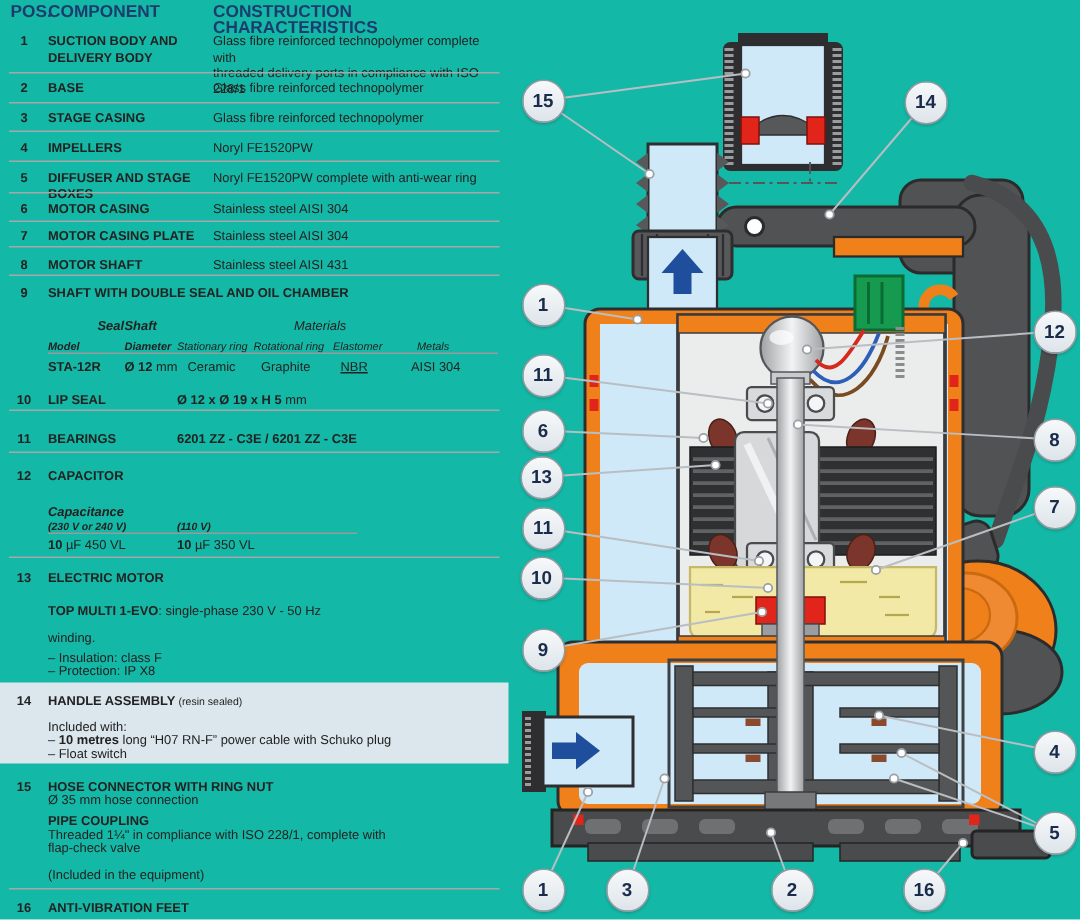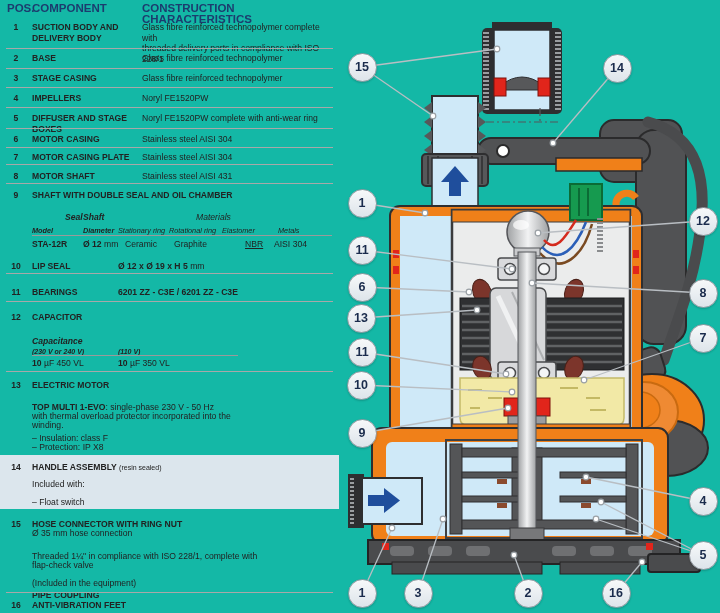--- a/index.html
+++ b/index.html
@@ -118,21 +118,21 @@
       <span class="abs" style="left:163px;">Rotational ring</span>
       <span class="abs" style="left:216px;">Elastomer</span>
       <span class="abs" style="left:272px;">Metals</span>
     </div>
     <div class="hline" style="top:235px;left:26px;width:300px;"></div>
     <div class="abs" style="top:239px;left:0;right:0;">
       <span class="abs b" style="left:26px;">STA-12R</span>
       <span class="abs" style="left:77px;"><span class="b">Ø 12</span><span> mm</span></span>
       <span class="abs" style="left:119px;">Ceramic</span>
       <span class="abs" style="left:168px;">Graphite</span>
-      <span class="abs" style="left:239px;text-decoration:underline;">NBR</span>
+      <span class="abs" style="left:221px;text-decoration:underline;">NBR</span>
       <span class="abs" style="left:268px;">AISI 304</span>
     </div>
 
     <div class="abs" style="top:261px;left:0;right:0;">
       <span class="pos">10</span>
       <span class="comp">LIP SEAL</span>
       <span class="abs" style="left:112px;"><span class="b">Ø 12 x Ø 19 x H 5</span><span> mm</span></span>
     </div>
     <div class="sep" style="top:273px;"></div>
     <div class="abs" style="top:287px;left:0;right:0;">
@@ -152,38 +152,38 @@
     <div class="hline" style="top:355px;left:26px;width:206px;"></div>
     <span class="abs" style="top:358px;left:26px;"><span class="b">10</span><span> µF 450 VL</span></span>
     <span class="abs" style="top:358px;left:112px;"><span class="b">10</span><span> µF 350 VL</span></span>
     <div class="sep" style="top:371px;"></div>
 
     <div class="abs" style="top:380px;left:0;right:0;">
       <span class="pos">13</span>
       <span class="comp">ELECTRIC MOTOR</span>
     </div>
     <span class="abs" style="top:402px;left:26px;"><span class="b">TOP MULTI 1-EVO</span><span>: single-phase 230 V - 50 Hz</span></span>
-    <span class="abs" style="top:411px;left:26px;">with thermal overload protector incorporated into the</span>
     <span class="abs" style="top:420px;left:26px;">winding.</span>
     <span class="abs" style="top:433px;left:26px;">– Insulation:   class F</span>
     <span class="abs" style="top:442px;left:26px;">– Protection:  IP X8</span>
 
     <div class="abs" style="top:462px;left:0;right:0;">
       <span class="pos">14</span>
       <span class="comp" style="width:300px"><span>HANDLE ASSEMBLY</span> <span class="note-sm" style="font-weight:normal">(resin sealed)</span></span>
     </div>
     <span class="abs" style="top:479px;left:26px;">Included with:</span>
+    <span class="abs" style="top:488px;left:26px;"><span>– </span><span class="b">10 metres</span><span> long “H07 RN-F” power cable with Schuko plug</span></span>
     <span class="abs" style="top:497px;left:26px;">– Float switch</span>
 
     <div class="abs" style="top:519px;left:0;right:0;">
       <span class="pos">15</span>
       <span class="comp" style="width:300px">HOSE CONNECTOR WITH RING NUT</span>
     </div>
     <span class="abs" style="top:528px;left:26px;text-align:center;">Ø 35 mm hose connection</span>
-    <span class="abs b" style="top:542px;left:26px;margin-top:48px;">PIPE COUPLING</span>
+    <span class="abs b" style="top:542px;left:26px;">PIPE COUPLING</span>
     <span class="abs" style="top:551px;left:26px;">Threaded 1¼" in compliance with ISO 228/1, complete with</span>
     <span class="abs" style="top:560px;left:26px;">flap-check valve</span>
     <span class="abs" style="top:578px;left:26px;">(Included in the equipment)</span>
     <div class="sep" style="top:592px;"></div>
 
     <div class="abs" style="top:600px;left:0;right:0;">
       <span class="pos">16</span>
       <span class="comp" style="width:300px">ANTI-VIBRATION FEET</span>
     </div>
   </div>

